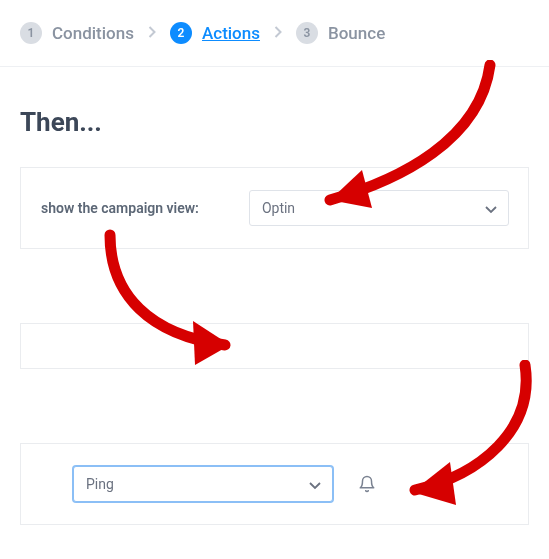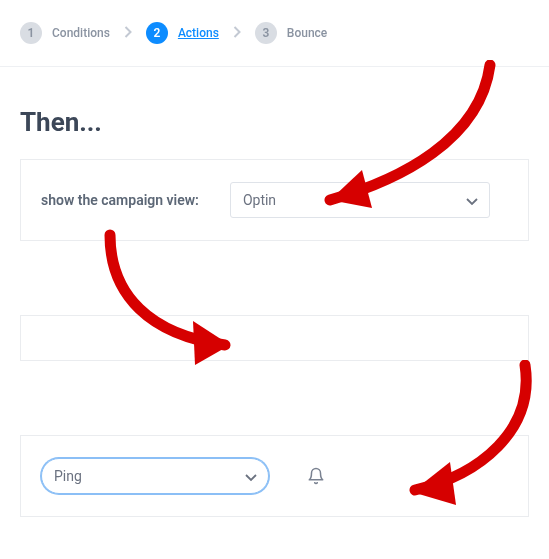--- a/index.html
+++ b/index.html
@@ -3,36 +3,36 @@
 <meta charset="utf-8">
 <style>
   * { box-sizing: border-box; margin: 0; padding: 0; }
   html, body { width: 549px; height: 559px; font-family: -apple-system, BlinkMacSystemFont, "Segoe UI", Roboto, "Helvetica Neue", Arial, sans-serif; background: #fafbfc; }
   .container { width: 549px; height: 559px; position: relative; background: #fff; overflow: hidden; }
 
   
   .stepper { display: flex; align-items: center; gap: 14px; padding: 22px 20px 22px 20px; border-bottom: 1px solid #eef0f3; background:#fff;}
   .step { display: flex; align-items: center; gap: 10px; }
   .step-num { width: 22px; height: 22px; border-radius: 50%; display: inline-flex; align-items: center; justify-content: center; font-size: 12px; font-weight: 600; background: #d9dde3; color: #8a93a1; }
-  .step-label { font-size: 12px; color: #8a93a1; font-weight: 500; }
+  .step-label { font-size: 17px; color: #8a93a1; font-weight: 500; }
   .step.active .step-num { background: #0d8cff; color: #fff; }
   .step.active .step-label { color: #0d8cff; text-decoration: underline; }
   .chevron { color: #c3c9d3; font-size: 14px; }
 
   
   .content { padding: 40px 20px 0 20px; }
-  h2.then { font-size: 26px; font-weight: 700; color: #3c4758; margin-bottom: 22px; }
+  h2.then { font-size: 26px; font-weight: 700; color: #3c4758; margin-bottom: 30px; }
 
-  .row-box { border: 1px solid #eaecef; background: #fff; padding: 22px 20px; display: flex; align-items: center; gap: 31px; margin-bottom: 74px; position: relative; }
+  .row-box { border: 1px solid #eaecef; background: #fff; padding: 22px 20px; display: flex; align-items: center; gap: 18px; margin-bottom: 74px; position: relative; }
   .row-box:last-of-type { margin-bottom: 20px; }
   .row-label { font-size: 14px; color: #5c6776; font-weight: 600; white-space: nowrap; }
 
-  .select { position: relative; flex: 0 0 auto; }
+  .select { position: relative; flex: 0 0 auto; margin-left: 32px; }
   .select-control { appearance: none; border: 1px solid #dfe3e9; border-radius: 3px; background: #fff; color: #6b7280; font-size: 14px; padding: 9px 38px 9px 12px; cursor: pointer; width: 260px; }
-  .select.small .select-control { width: 228px; border-radius: 18px; }
+  .select.small .select-control { width: 260px; }
   .select-caret { position: absolute; right: 12px; top: 50%; transform: translateY(-50%); pointer-events: none; color: #6b7280; }
   .select.focused .select-control { border-color: #8bbff6; box-shadow: 0 0 0 1px #8bbff6; }
 
   .bell { width: 20px; height: 20px; color: #7a8291; display: inline-flex; align-items: center; justify-content: center; margin-left: 6px; }
 
   
   .arrow { position: absolute; pointer-events: none; }
 </style>
 </head>
 <body>

